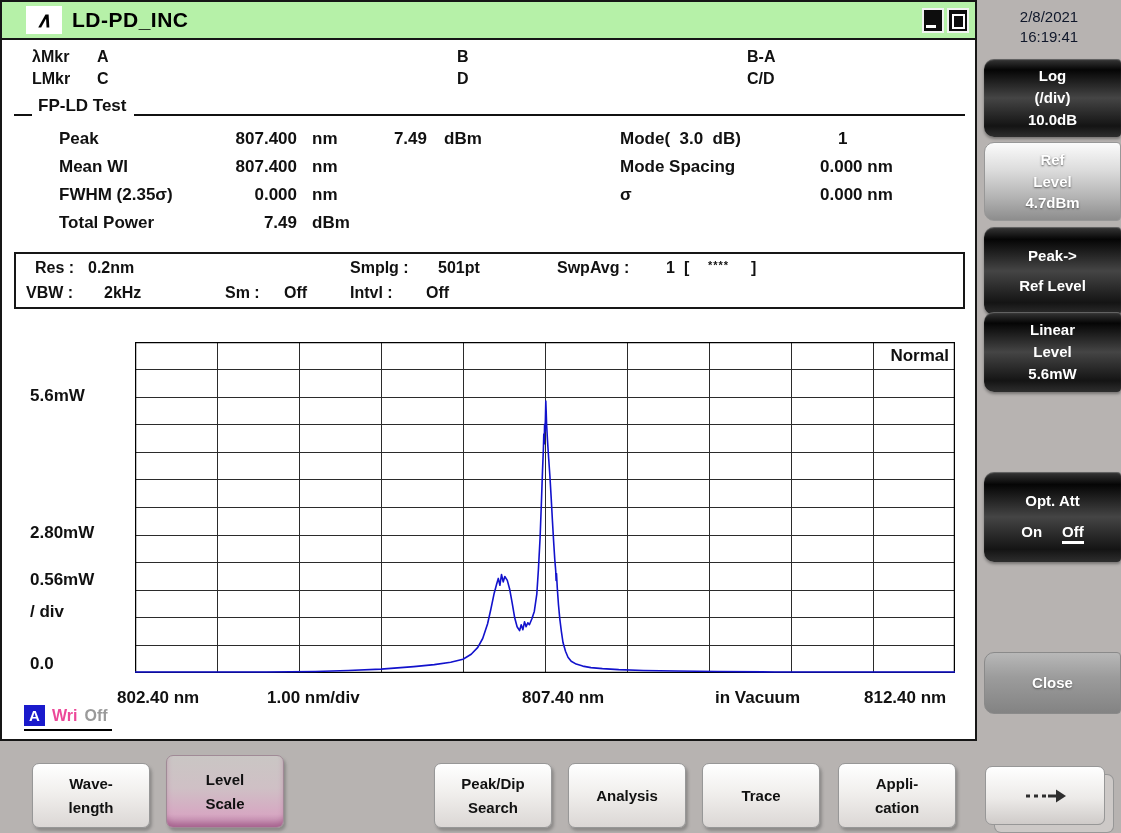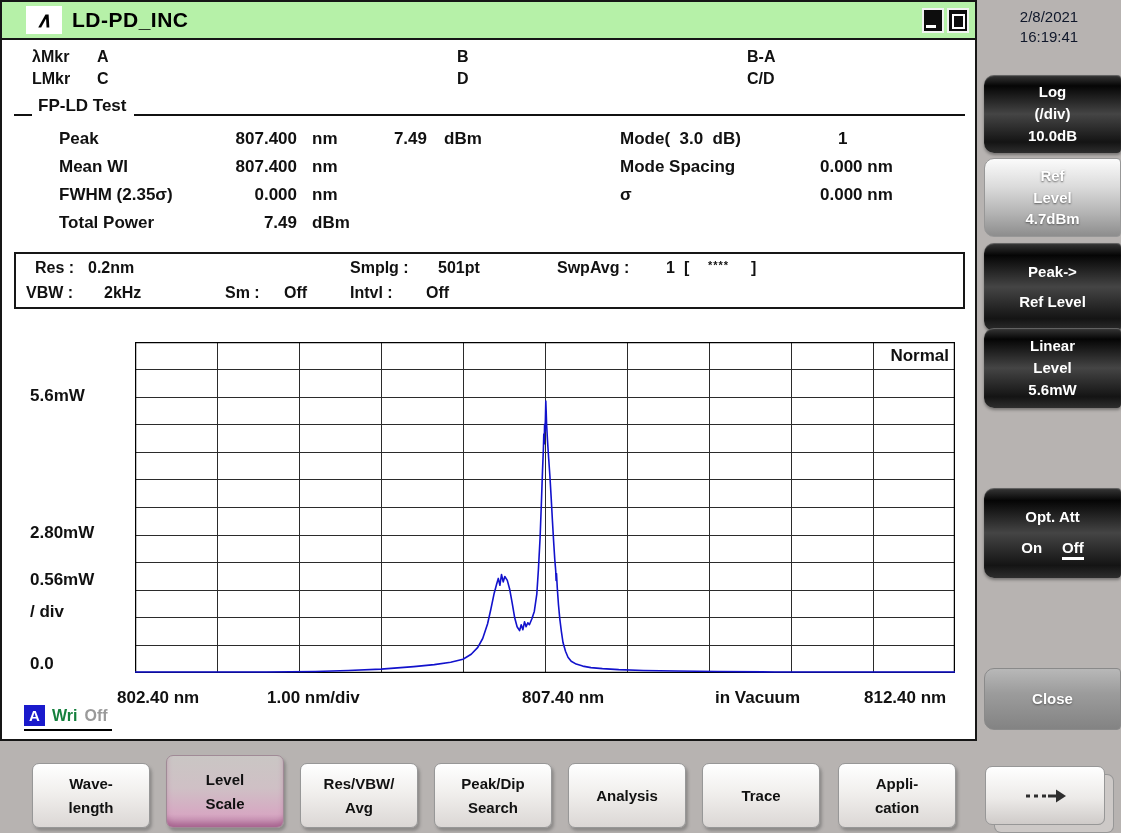--- a/index.html
+++ b/index.html
@@ -32,27 +32,27 @@
   .rs{font-size:16px;font-weight:700;color:#111;white-space:nowrap;position:absolute;}
   .stars{font-size:11px;vertical-align:7px;letter-spacing:1px;}
 
   
   .plot{position:absolute;left:133px;top:340px;}
   .ylab{font-size:17px;}
   .xlab{font-size:17px;}
 
   .trace-status{position:absolute;left:22px;top:703px;display:flex;align-items:center;gap:7px;border-bottom:2px solid #000;padding:0 4px 3px 0;}
   .tbox{width:21px;height:21px;background:#1a1acc;color:#fff;font-size:15px;font-weight:800;display:flex;align-items:center;justify-content:center;}
-  .twri{color:#15803d;font-size:16px;font-weight:700;}
+  .twri{color:#ec4899;font-size:16px;font-weight:700;}
   .toff{color:#9a9a9a;font-size:16px;font-weight:700;}
 
   
   .sidebar{position:absolute;left:977px;top:0;width:144px;height:833px;background:#b7b3b1;}
   .datetime{position:absolute;left:0;top:7px;width:144px;text-align:center;font-size:15px;font-weight:500;color:#0f172a;line-height:20px;}
-  .sbtn{position:absolute;left:7px;width:137px;border-radius:10px 4px 4px 10px;color:#fff;font-weight:700;font-size:15px;display:flex;flex-direction:column;align-items:center;justify-content:center;text-align:center;cursor:pointer;box-sizing:border-box;margin-top:16px;}
+  .sbtn{position:absolute;left:7px;width:137px;border-radius:10px 4px 4px 10px;color:#fff;font-weight:700;font-size:15px;display:flex;flex-direction:column;align-items:center;justify-content:center;text-align:center;cursor:pointer;box-sizing:border-box;}
   .sbtn .ln{line-height:1.45;}
   .sbtn.sp .ln{line-height:2.0;}
   .sbtn.dark{background:linear-gradient(180deg,#383838 0%,#050505 14%,#454545 50%,#141414 86%,#2e2e2e 100%);box-shadow:inset 0 1px 1px rgba(255,255,255,.25),0 2px 3px rgba(0,0,0,.35);}
   .sbtn.silver{background:linear-gradient(180deg,#fbfbfb 0%,#dcdcdc 35%,#b4b4b4 70%,#8d8d8d 100%);text-shadow:0 1px 2px rgba(70,70,70,.85);border:1px solid #979797;}
   .sbtn.gray{background:linear-gradient(180deg,#b8b8b8 0%,#9c9c9c 40%,#838383 100%);text-shadow:0 1px 2px rgba(60,60,60,.7);border:1px solid #8a8a8a;}
   .att-opts{display:flex;gap:20px;margin-top:12px;}
   .att-opts .sel{border-bottom:3px solid #fff;padding-bottom:1px;}
 
   
   .bbtn{position:absolute;top:763px;width:118px;height:65px;background:linear-gradient(180deg,#ffffff 0%,#f1efed 45%,#dbd7d5 100%);border:1px solid #979797;border-radius:7px;display:flex;flex-direction:column;justify-content:center;align-items:center;font-size:15px;font-weight:700;color:#111;line-height:1.55;cursor:pointer;box-shadow:inset 0 1px 0 #fff,2px 3px 3px rgba(90,90,90,.45);text-align:center;box-sizing:border-box;}
@@ -231,24 +231,20 @@
   </div>
 
   <div class="bbtn" style="left:32px">
     <span>Wave-</span>
     <span>length</span>
   </div>
   <div class="bbtn selected" style="left:166px">
     <span>Level</span>
     <span>Scale</span>
   </div>
-  <div class="bbtn" style="left:300px">
-    <span>Res/VBW/</span>
-    <span>Avg</span>
-  </div>
   <div class="bbtn" style="left:434px">
     <span>Peak/Dip</span>
     <span>Search</span>
   </div>
   <div class="bbtn" style="left:568px">
     <span>Analysis</span>
   </div>
   <div class="bbtn" style="left:702px">
     <span>Trace</span>
   </div>

